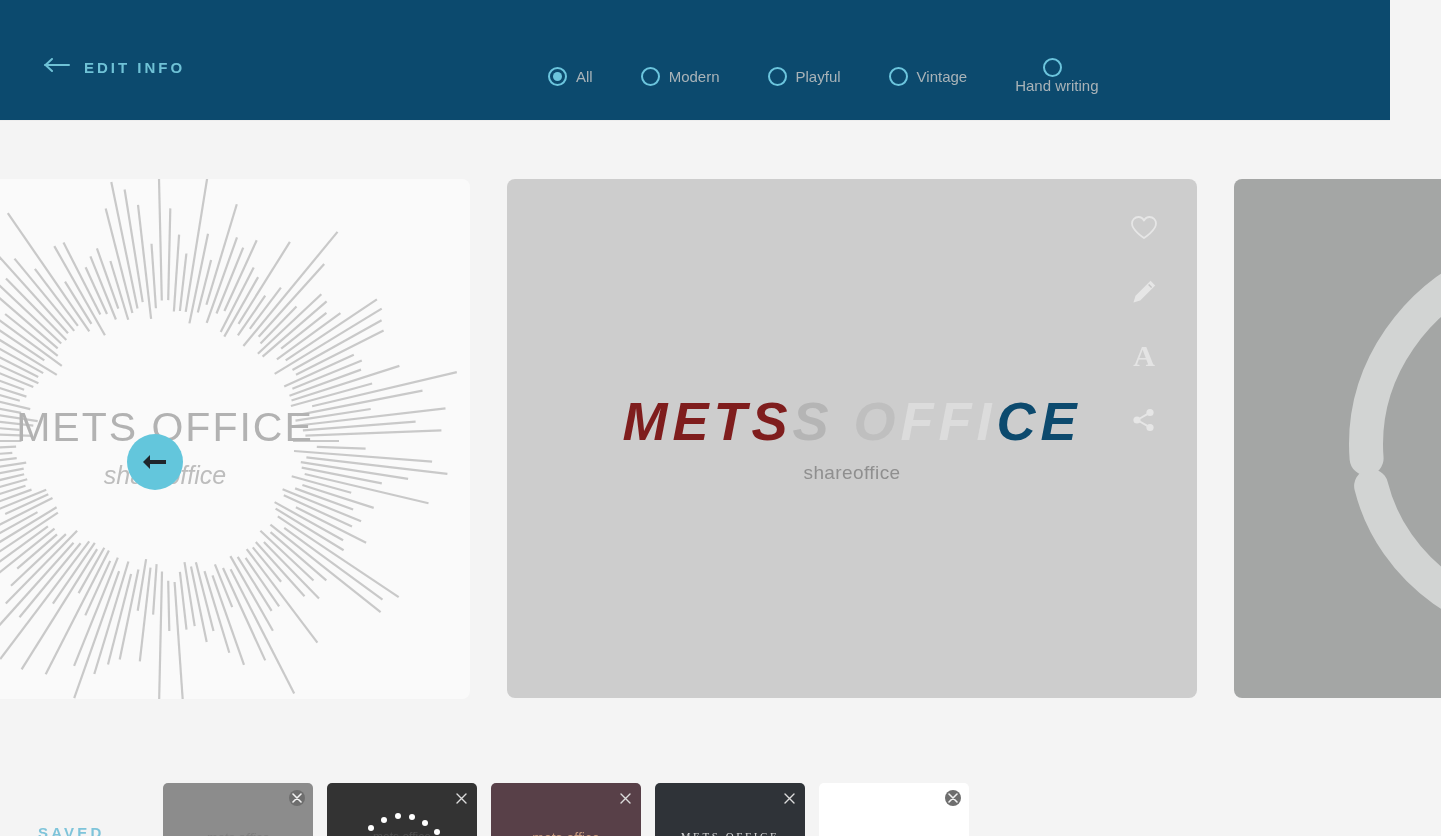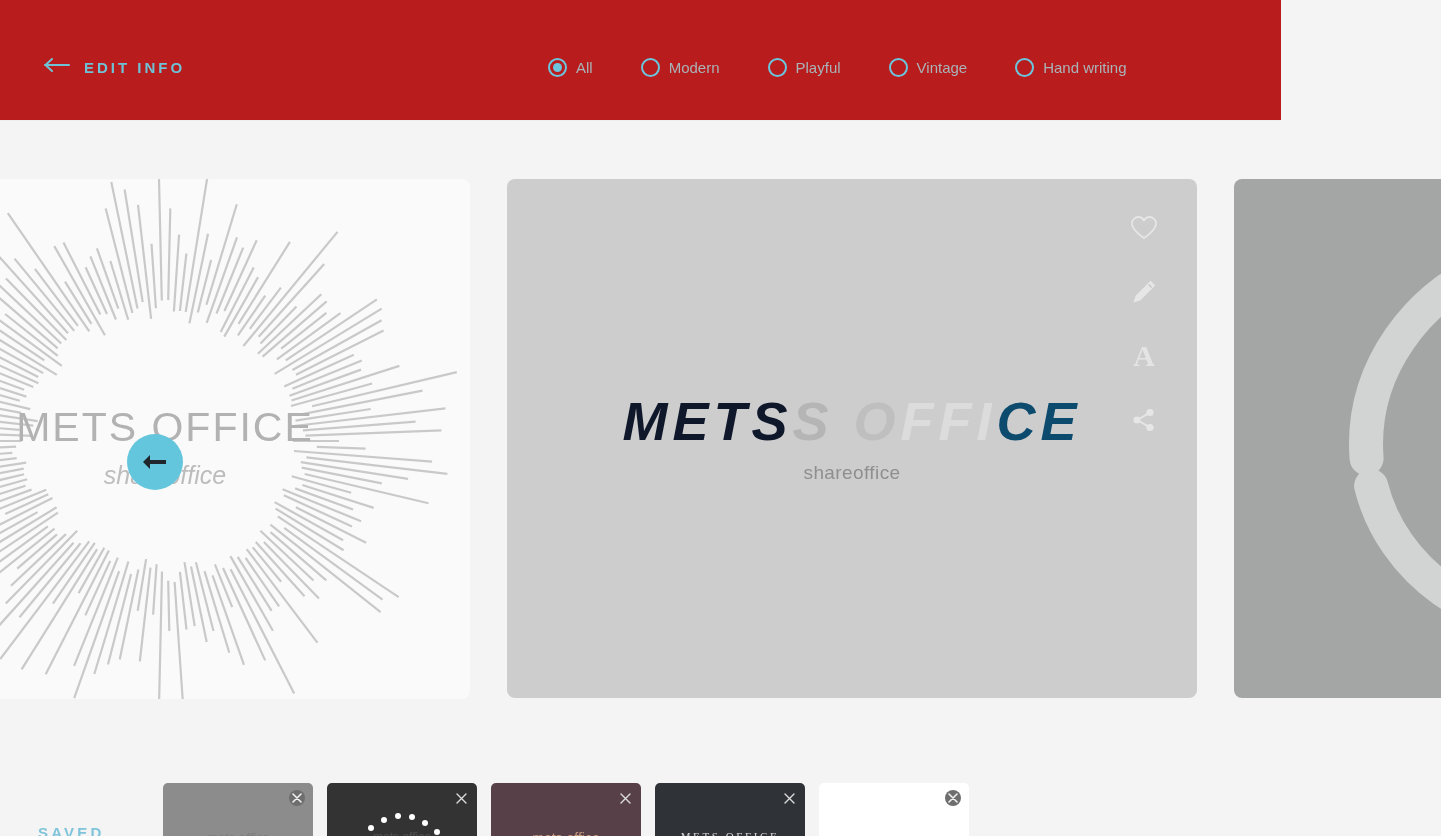--- a/index.html
+++ b/index.html
@@ -6,22 +6,22 @@
   html, body {
     width: 1441px; height: 836px;
     overflow: hidden;
     font-family: "Liberation Sans", sans-serif;
     background: #f4f4f4;
   }
 
   
   .header {
     position: absolute; left: 0; top: 0;
-    width: 1281px; height: 121px;
-    background: #b91c1c;
+    width: 1390px; height: 121px;
+    background: #0c4a6e;
     border-bottom: 1px solid #ededed;
   }
   .back-link {
     position: absolute; left: 44px; top: 58px;
     display: flex; align-items: center; gap: 14px;
     cursor: pointer;
   }
   .back-arrow { display: block; }
   .back-label {
     color: #6fc2d6;
@@ -33,21 +33,21 @@
   .filters {
     position: absolute; left: 548px; top: 58px;
     display: flex; align-items: center;
     gap: 16px;
   }
   .filter-item {
     display: flex; align-items: center;
     cursor: pointer;
     margin-right: 32px;
   }
-  .filter-item:last-child { margin-right: 0; }
+  .filter-item:last-child { margin-right: 0; flex-direction: column; }
   .radio {
     width: 19px; height: 19px;
     border-radius: 50%;
     border: 2px solid #6cc5dd;
     margin-right: 9px;
     position: relative;
     flex: none;
   }
   .radio.checked::after {
     content: "";
@@ -427,21 +427,21 @@
           <circle cx="19" cy="5.5" r="3.6" fill="#e6e6e6"></circle>
           <circle cx="19" cy="20.5" r="3.6" fill="#e6e6e6"></circle>
           <circle cx="6" cy="13" r="3.6" fill="#e6e6e6"></circle>
           <path d="M8.8 11.5 L16.3 7.2 M8.8 14.5 L16.3 18.8" stroke="#e6e6e6" stroke-width="2"></path>
         </svg>
       </div>
     </div>
 
     <div class="logo-wrap">
       <div class="logo-main">
-        <span style="color:#0f172a">METS</span><span style="color:#b5b5b5">S</span><span style="color:#bfbfbf"> O</span><span style="color:#dcdcdc">FFI</span><span style="color:#0c4a6e">CE</span>
+        <span style="color:#7f1d1d">METS</span><span style="color:#b5b5b5">S</span><span style="color:#bfbfbf"> O</span><span style="color:#dcdcdc">FFI</span><span style="color:#0c4a6e">CE</span>
       </div>
       <div class="logo-sub">shareoffice</div>
     </div>
 
   </div>
 
   <div class="card card-next">
     <svg class="brush-ring" width="560" height="440" viewBox="0 0 560 440">
       <path d="M280 30 C400 30 490 120 490 225 C490 330 400 412 280 412 C165 412 72 330 72 225 C72 120 165 30 280 30 Z" fill="none" stroke="#d2d4d3" stroke-width="34" stroke-linecap="round" stroke-dasharray="900 28 240 14"></path>
     </svg>

